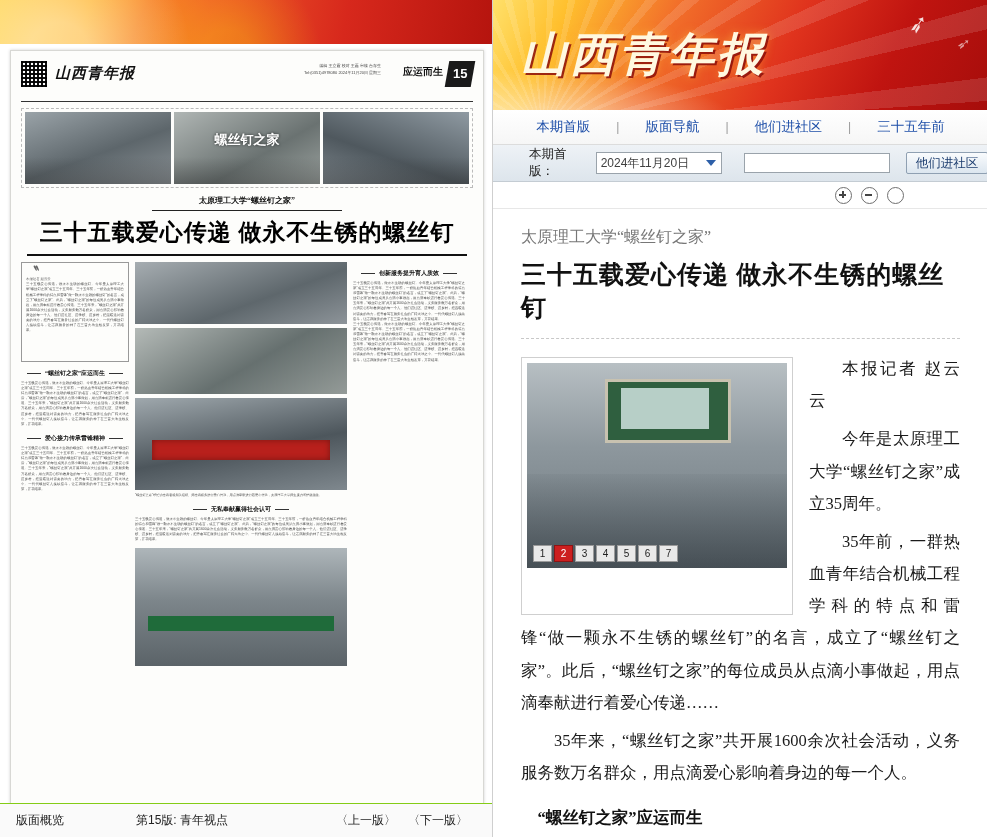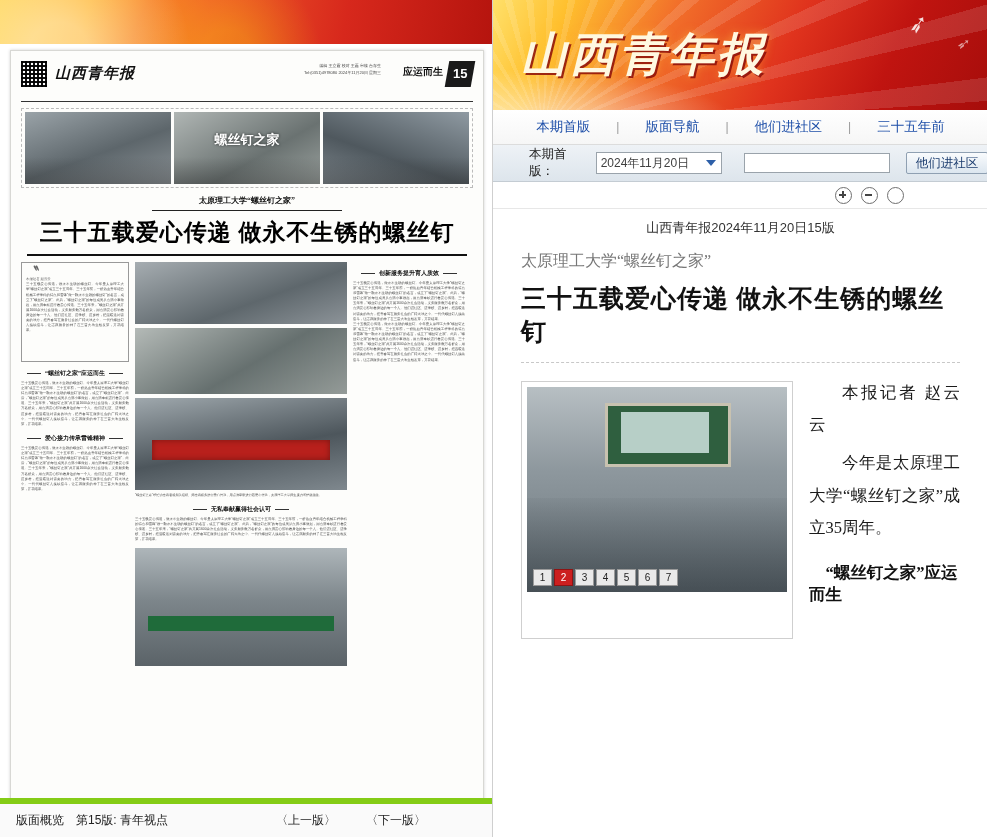--- a/index.html
+++ b/index.html
@@ -215,32 +215,32 @@
   .np-bigphoto:after{
     content:"";
     position:absolute; left:6%; right:6%; bottom:30%; height:13%;
     background:#1f6b3a;
   }
 
   #left-footer {
     position: absolute;
     left: 0; bottom: 0;
     width: 492px; height: 33px;
-    border-top: 6px solid #84cc16;
+    border-top: 1px solid #84cc16;
     background: #fafafa;
     display: flex;
     align-items: center;
     font-size: 12px;
     color: #222;
   }
   #left-footer .f-item { padding: 0 6px; }
   #left-footer .f-overview { margin-left: 10px; }
-  #left-footer .f-page { }
+  #left-footer .f-page { margin-left: 60px; }
   #left-footer .f-prev { margin-left: 96px; }
-  #left-footer .f-next { margin-left: 18px; }
+  #left-footer .f-next { }
   #left-footer .f-link { cursor: pointer; }
 
   
   #right-panel {
     position: absolute;
     left: 492px; top: 0;
     width: 495px; height: 837px;
     background: #fff;
     border-left: 1px solid #cfcfcf;
   }
@@ -566,21 +566,20 @@
       <button id="search-btn">他们进社区</button>
     </div>
 
     <div id="tool-row">
       <div class="tool-circle plus"></div>
       <div class="tool-circle"></div>
       <div class="tool-circle blank"></div>
     </div>
 
     <div id="article">
-      <div id="art-source">山西青年报2024年11月20日15版</div>
       <div id="art-kicker">太原理工大学“螺丝钉之家”</div>
       <div id="art-title">三十五载爱心传递  做永不生锈的螺丝钉</div>
       <div id="art-rule"></div>
 
       <div id="art-flow">
         <div id="art-figure">
           <div id="art-photo">
             <div class="board"></div>
             <div class="screen"></div>
             <div class="desks"></div>
@@ -591,17 +590,19 @@
               <div class="thumb">4</div>
               <div class="thumb">5</div>
               <div class="thumb">6</div>
               <div class="thumb">7</div>
             </div>
           </div>
         </div>
 
         <p class="art-p byline">本报记者  赵云云</p>
         <p class="art-p">今年是太原理工大学“螺丝钉之家”成立35周年。</p>
+        <p class="art-p">35年前，一群热血青年结合机械工程学科的特点和雷锋“做一颗永不生锈的螺丝钉”的名言，成立了“螺丝钉之家”。此后，“螺丝钉之家”的每位成员从点滴小事做起，用点滴奉献进行着爱心传递……</p>
+        <p class="art-p">35年来，“螺丝钉之家”共开展1600余次社会活动，义务服务数万名群众，用点滴爱心影响着身边的每一个人。</p>
         <div id="art-sub">“螺丝钉之家”应运而生</div>
       </div>
     </div>
   </div>
 </div>
 
 </body></html>

